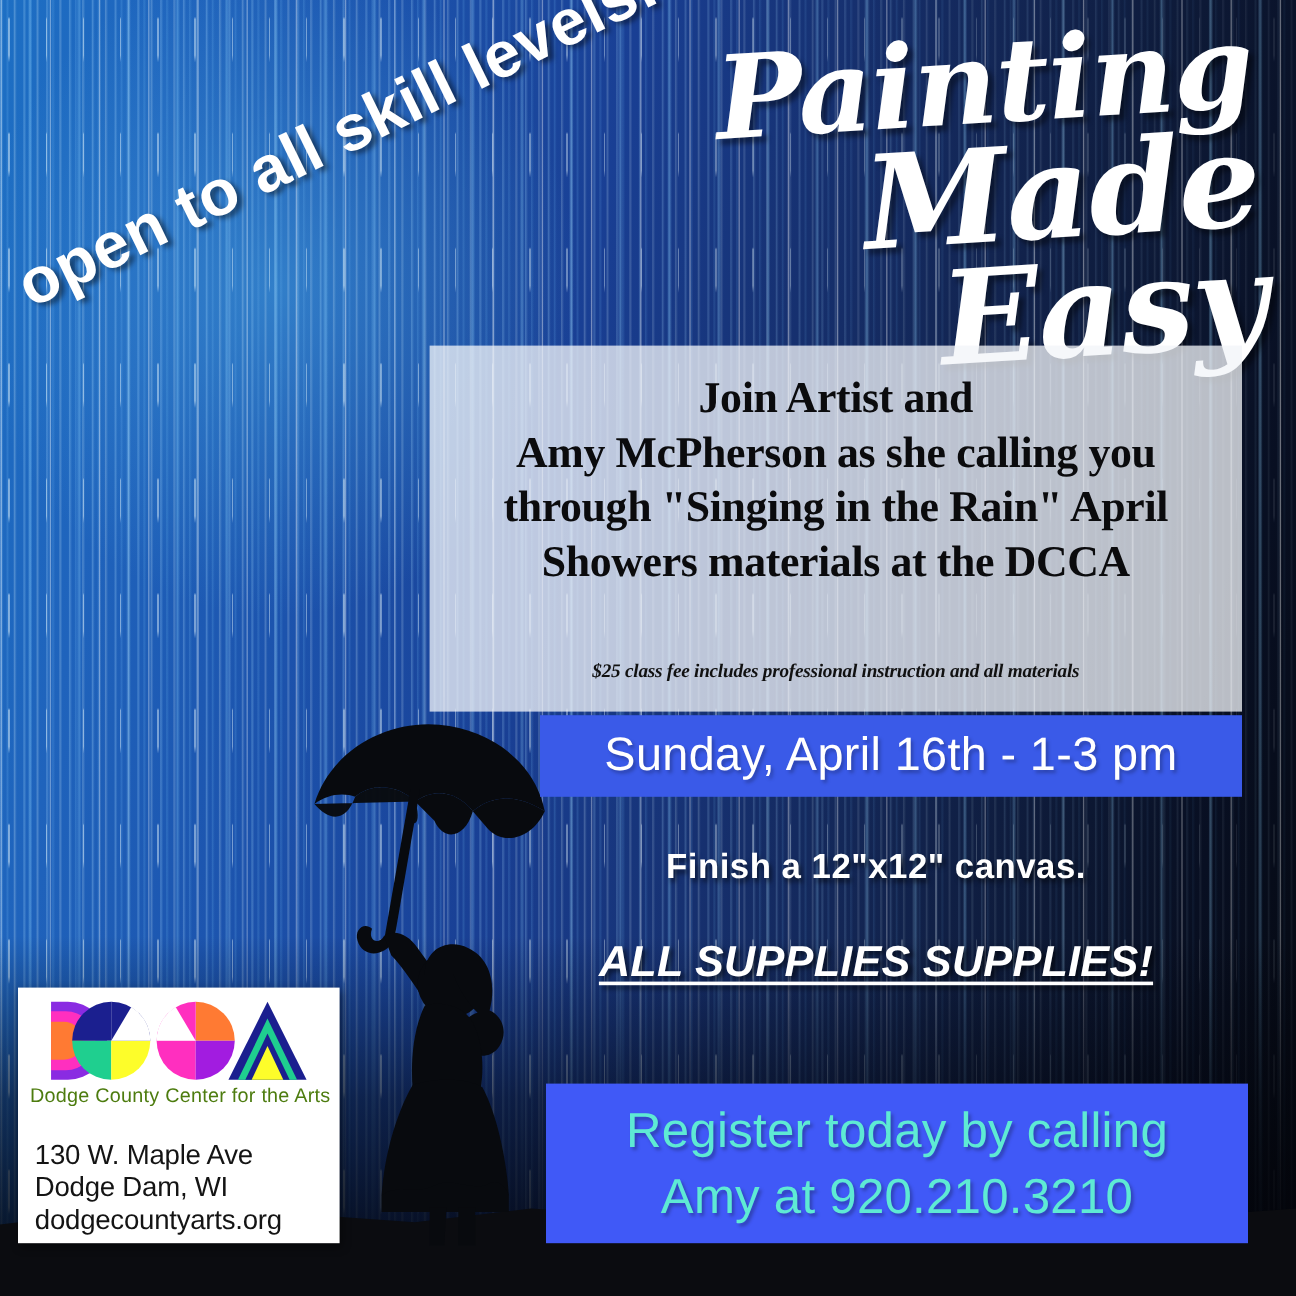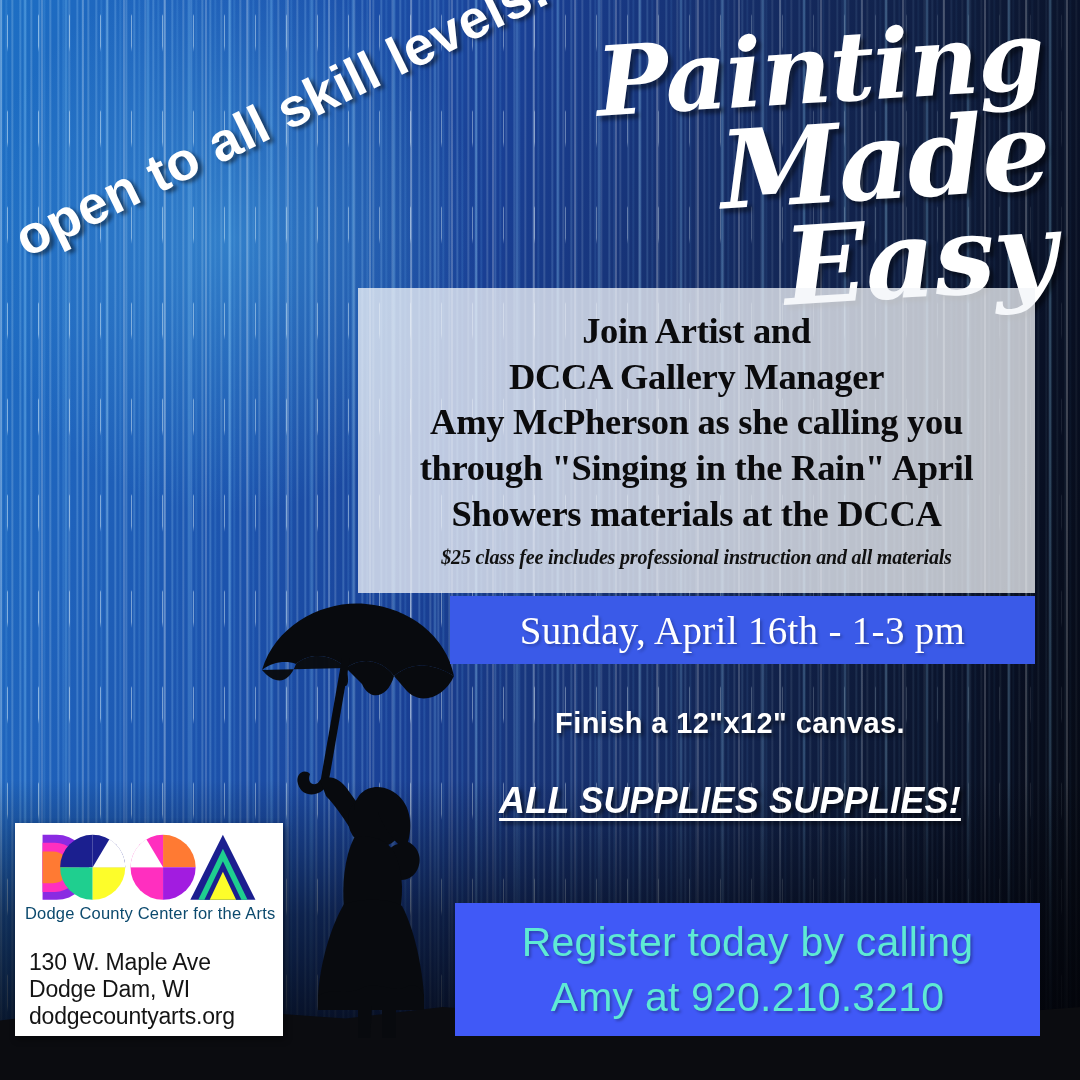--- a/index.html
+++ b/index.html
@@ -167,39 +167,38 @@
     font-weight: 700;
     line-height: 1.25;
     text-align: center;
     letter-spacing: -.3px;
     width: 100%;
   }
   .info-panel .fineprint {
     margin-top: auto;
     margin-bottom: 16px;
     color: #111;
-    font-size: 20px;
+    font-size: 16px;
     font-style: italic;
     font-weight: 600;
     text-align: center;
     letter-spacing: -.2px;
   }
 
   
   .date-bar {
     position: absolute;
     left: 450px;
     top: 596px;
     width: 585px;
     height: 68px;
     background: #3a5ae8;
     display: flex;
     align-items: center;
     justify-content: center;
-    font-family: Liberation Serif, serif;
   }
   .date-bar span {
     color: #ffffff;
     font-size: 39px;
     font-weight: 400;
     letter-spacing: .3px;
     text-shadow: 2px 2px 3px rgba(0,0,0,.25);
   }
 
   
@@ -264,21 +263,21 @@
     background: #ffffff;
     box-sizing: border-box;
     padding: 8px 10px 6px 10px;
     display: flex;
     flex-direction: column;
     box-shadow: 2px 3px 7px rgba(0,0,0,.45);
   }
   .logo-mark { width: 246px; height: 78px; display:block; margin: 2px auto 0 auto; }
   .logo-tagline {
     text-align: center;
-    color: #0c4a6e;
+    color: #4d7c0f;
     font-size: 16.5px;
     font-weight: 400;
     letter-spacing: .2px;
     margin-top: 2px;
     white-space: nowrap;
   }
   .logo-address {
     margin-top: 26px;
     color: #141414;
     font-size: 23px;
@@ -343,21 +342,20 @@
 
   <div class="headline">
     <span class="l1">Painting</span>
     <span class="l2">Made Easy</span>
   </div>
 
   <div class="tagline">open to all skill levels!</div>
 
   <div class="info-panel">
     <div class="body">Join Artist and</div>
-    <div class="body">DCCA Gallery Manager</div>
     <div class="body">Amy McPherson as she calling you</div>
     <div class="body">through "Singing in the Rain" April</div>
     <div class="body">Showers materials at the DCCA</div>
     <div class="fineprint">$25 class fee includes professional instruction and all materials</div>
   </div>
 
   <div class="date-bar">
     <span>Sunday, April 16th - 1-3 pm</span>
   </div>
 

